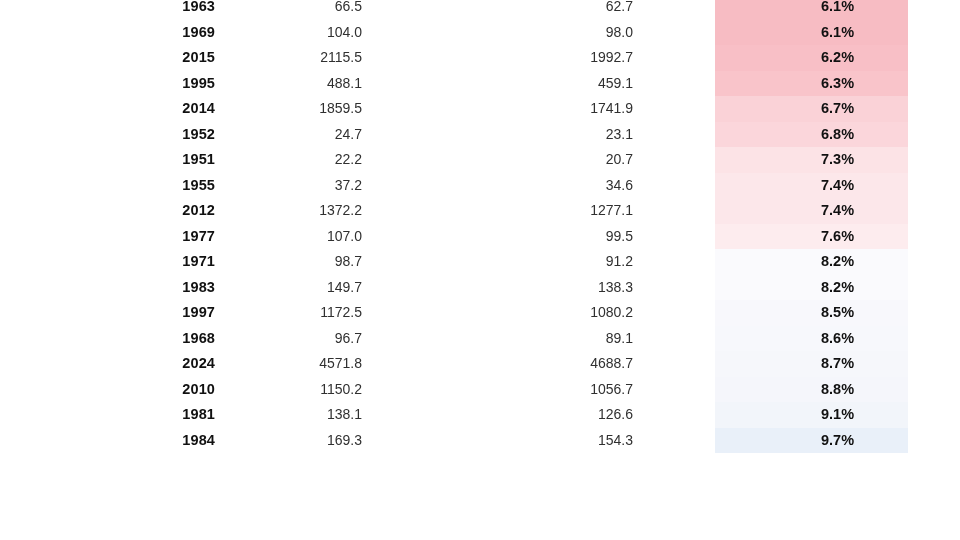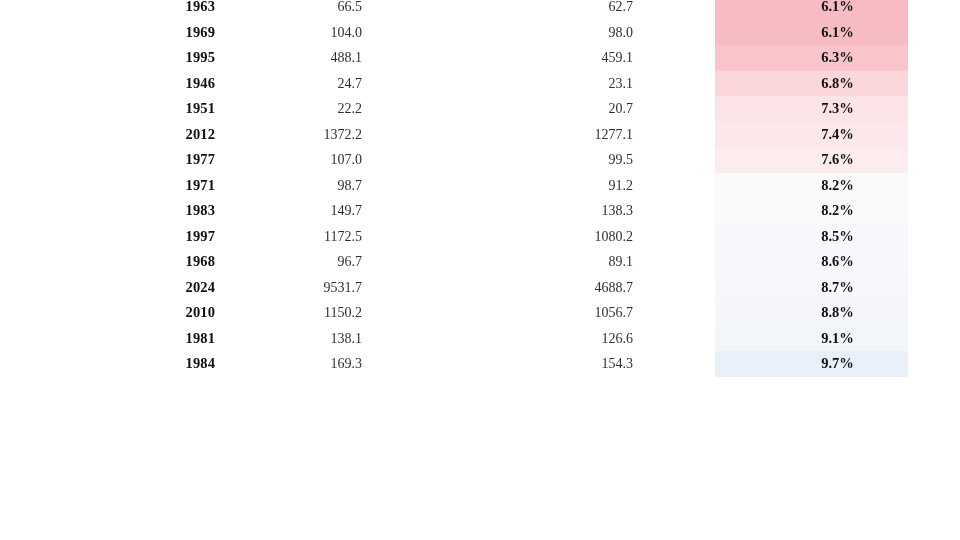--- a/index.html
+++ b/index.html
@@ -12,21 +12,20 @@
     height: 540px;
     overflow: hidden;
     font-family: "Liberation Sans", sans-serif;
     color: #1a1a1a;
   }
   #table-viewport {
     position: relative;
     width: 908px;
     height: 540px;
     overflow: hidden;
-    font-family: Liberation Serif, serif;
   }
   table.data-table {
     width: 960px;
     border-collapse: collapse;
     table-layout: fixed;
     
     margin-top: -6px;
   }
   table.data-table tr {
     height: 25.5px;
@@ -104,38 +103,56 @@
           <td class="cell-num v2">62.7</td>
           <td class="cell-pct"><span class="heat-band" style="background: rgb(247, 188, 195);"></span><span class="pct-text">6.1%</span></td>
         </tr>
         <tr>
           <td class="cell-year">1969</td>
           <td class="cell-num v1">104.0</td>
           <td class="cell-num v2">98.0</td>
           <td class="cell-pct"><span class="heat-band" style="background: rgb(247, 188, 195);"></span><span class="pct-text">6.1%</span></td>
         </tr>
         <tr>
+          <td class="cell-year">2015</td>
+          <td class="cell-num v1">2115.5</td>
+          <td class="cell-num v2">1992.7</td>
+          <td class="cell-pct"><span class="heat-band" style="background: rgb(248, 191, 198);"></span><span class="pct-text">6.2%</span></td>
+        </tr>
+        <tr>
           <td class="cell-year">1995</td>
           <td class="cell-num v1">488.1</td>
           <td class="cell-num v2">459.1</td>
           <td class="cell-pct"><span class="heat-band" style="background: rgb(249, 196, 202);"></span><span class="pct-text">6.3%</span></td>
         </tr>
         <tr>
-          <td class="cell-year">1946</td>
+          <td class="cell-year">2014</td>
+          <td class="cell-num v1">1859.5</td>
+          <td class="cell-num v2">1741.9</td>
+          <td class="cell-pct"><span class="heat-band" style="background: rgb(250, 210, 215);"></span><span class="pct-text">6.7%</span></td>
+        </tr>
+        <tr>
+          <td class="cell-year">1952</td>
           <td class="cell-num v1">24.7</td>
           <td class="cell-num v2">23.1</td>
           <td class="cell-pct"><span class="heat-band" style="background: rgb(251, 214, 219);"></span><span class="pct-text">6.8%</span></td>
         </tr>
         <tr>
           <td class="cell-year">1951</td>
           <td class="cell-num v1">22.2</td>
           <td class="cell-num v2">20.7</td>
           <td class="cell-pct"><span class="heat-band" style="background: rgb(252, 227, 230);"></span><span class="pct-text">7.3%</span></td>
         </tr>
         <tr>
+          <td class="cell-year">1955</td>
+          <td class="cell-num v1">37.2</td>
+          <td class="cell-num v2">34.6</td>
+          <td class="cell-pct"><span class="heat-band" style="background: rgb(252, 231, 234);"></span><span class="pct-text">7.4%</span></td>
+        </tr>
+        <tr>
           <td class="cell-year">2012</td>
           <td class="cell-num v1">1372.2</td>
           <td class="cell-num v2">1277.1</td>
           <td class="cell-pct"><span class="heat-band" style="background: rgb(252, 231, 234);"></span><span class="pct-text">7.4%</span></td>
         </tr>
         <tr>
           <td class="cell-year">1977</td>
           <td class="cell-num v1">107.0</td>
           <td class="cell-num v2">99.5</td>
           <td class="cell-pct"><span class="heat-band" style="background: rgb(253, 236, 238);"></span><span class="pct-text">7.6%</span></td>
@@ -159,21 +176,21 @@
           <td class="cell-pct"><span class="heat-band" style="background: rgb(248, 248, 252);"></span><span class="pct-text">8.5%</span></td>
         </tr>
         <tr>
           <td class="cell-year">1968</td>
           <td class="cell-num v1">96.7</td>
           <td class="cell-num v2">89.1</td>
           <td class="cell-pct"><span class="heat-band" style="background: rgb(247, 248, 252);"></span><span class="pct-text">8.6%</span></td>
         </tr>
         <tr>
           <td class="cell-year">2024</td>
-          <td class="cell-num v1">9531.7</td>
+          <td class="cell-num v1">4571.8</td>
           <td class="cell-num v2">4688.7</td>
           <td class="cell-pct"><span class="heat-band" style="background: rgb(246, 247, 251);"></span><span class="pct-text">8.7%</span></td>
         </tr>
         <tr>
           <td class="cell-year">2010</td>
           <td class="cell-num v1">1150.2</td>
           <td class="cell-num v2">1056.7</td>
           <td class="cell-pct"><span class="heat-band" style="background: rgb(245, 246, 251);"></span><span class="pct-text">8.8%</span></td>
         </tr>
         <tr>

